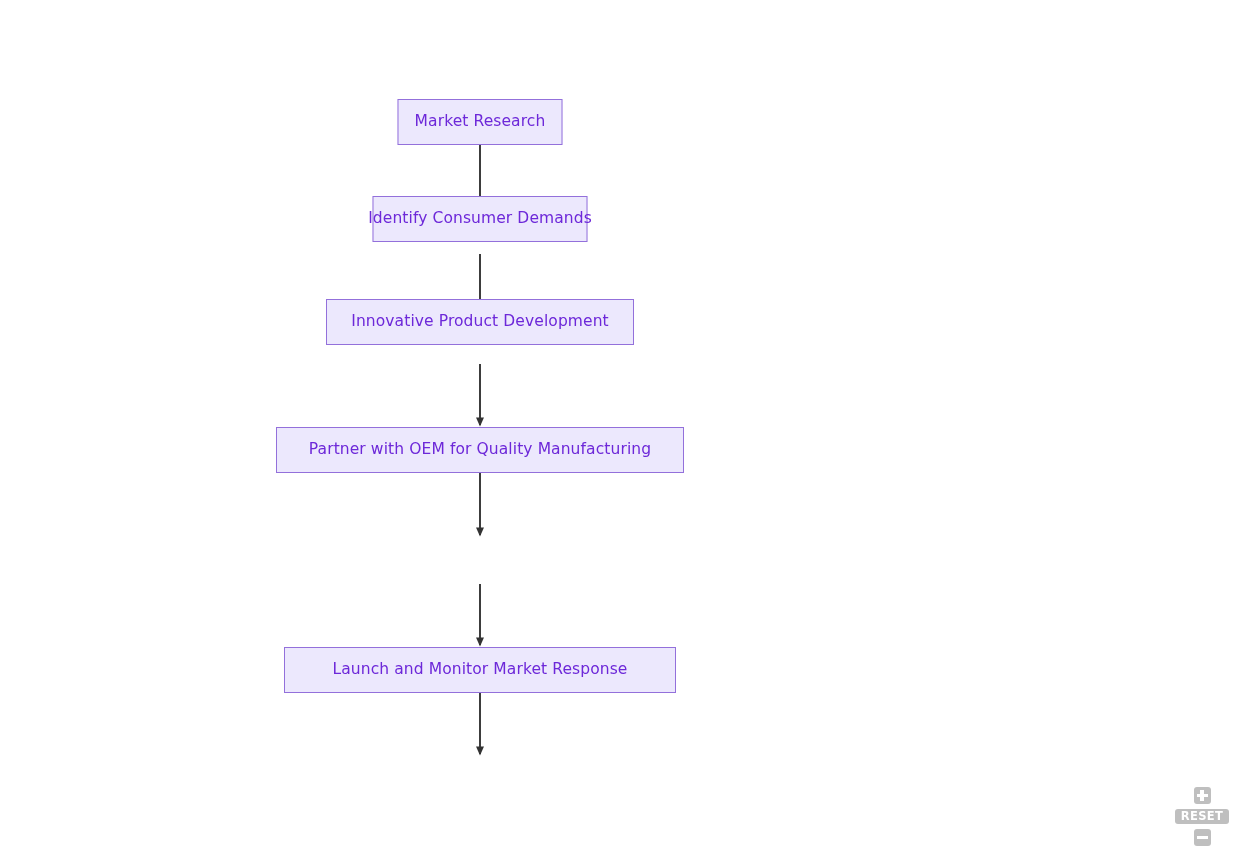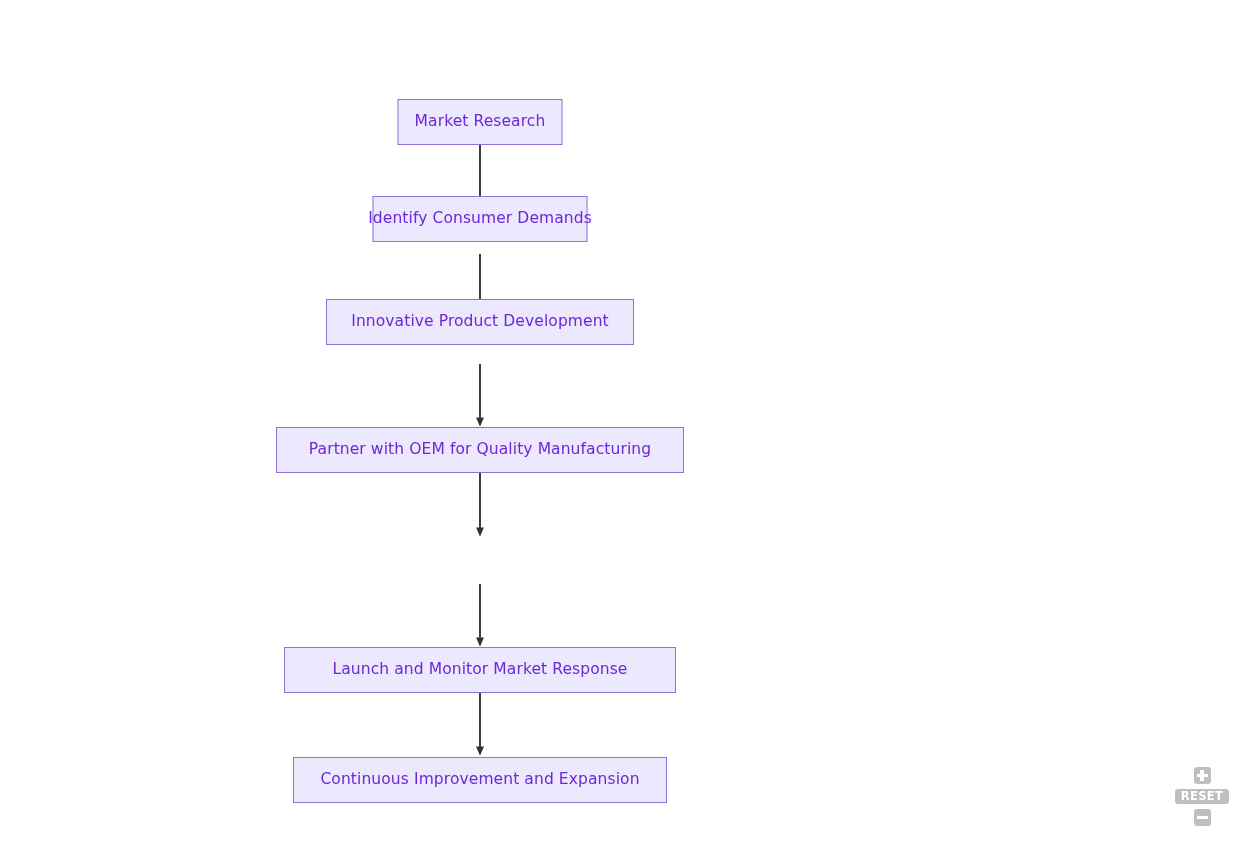--- a/index.html
+++ b/index.html
@@ -62,21 +62,21 @@
     top: 0;
     width: 1244px;
     height: 846px;
     pointer-events: none;
   }
 
   
   #zoom-controls {
     position: absolute;
     right: 10px;
-    bottom: 20px;
+    bottom: 0;
     width: 64px;
     display: flex;
     flex-direction: column;
     align-items: center;
     gap: 5px;
   }
   .zc-btn {
     background: #BFBFBF;
     border: none;
     border-radius: 3px;
@@ -148,23 +148,20 @@
 
   <div class="node n3">
     <span class="node-label">Partner with OEM for Quality Manufacturing</span>
   </div>
 
 
   <div class="node n5">
     <span class="node-label">Launch and Monitor Market Response</span>
   </div>
 
-  <div class="node n6">
-    <span class="node-label">Continuous Improvement and Expansion</span>
-  </div>
 
 </div>
 
 <div id="zoom-controls">
 
   <button class="zc-btn zc-square" aria-label="+">
     <span class="glyph-bar plus-h"></span>
     <span class="glyph-bar plus-v"></span>
   </button>
 

